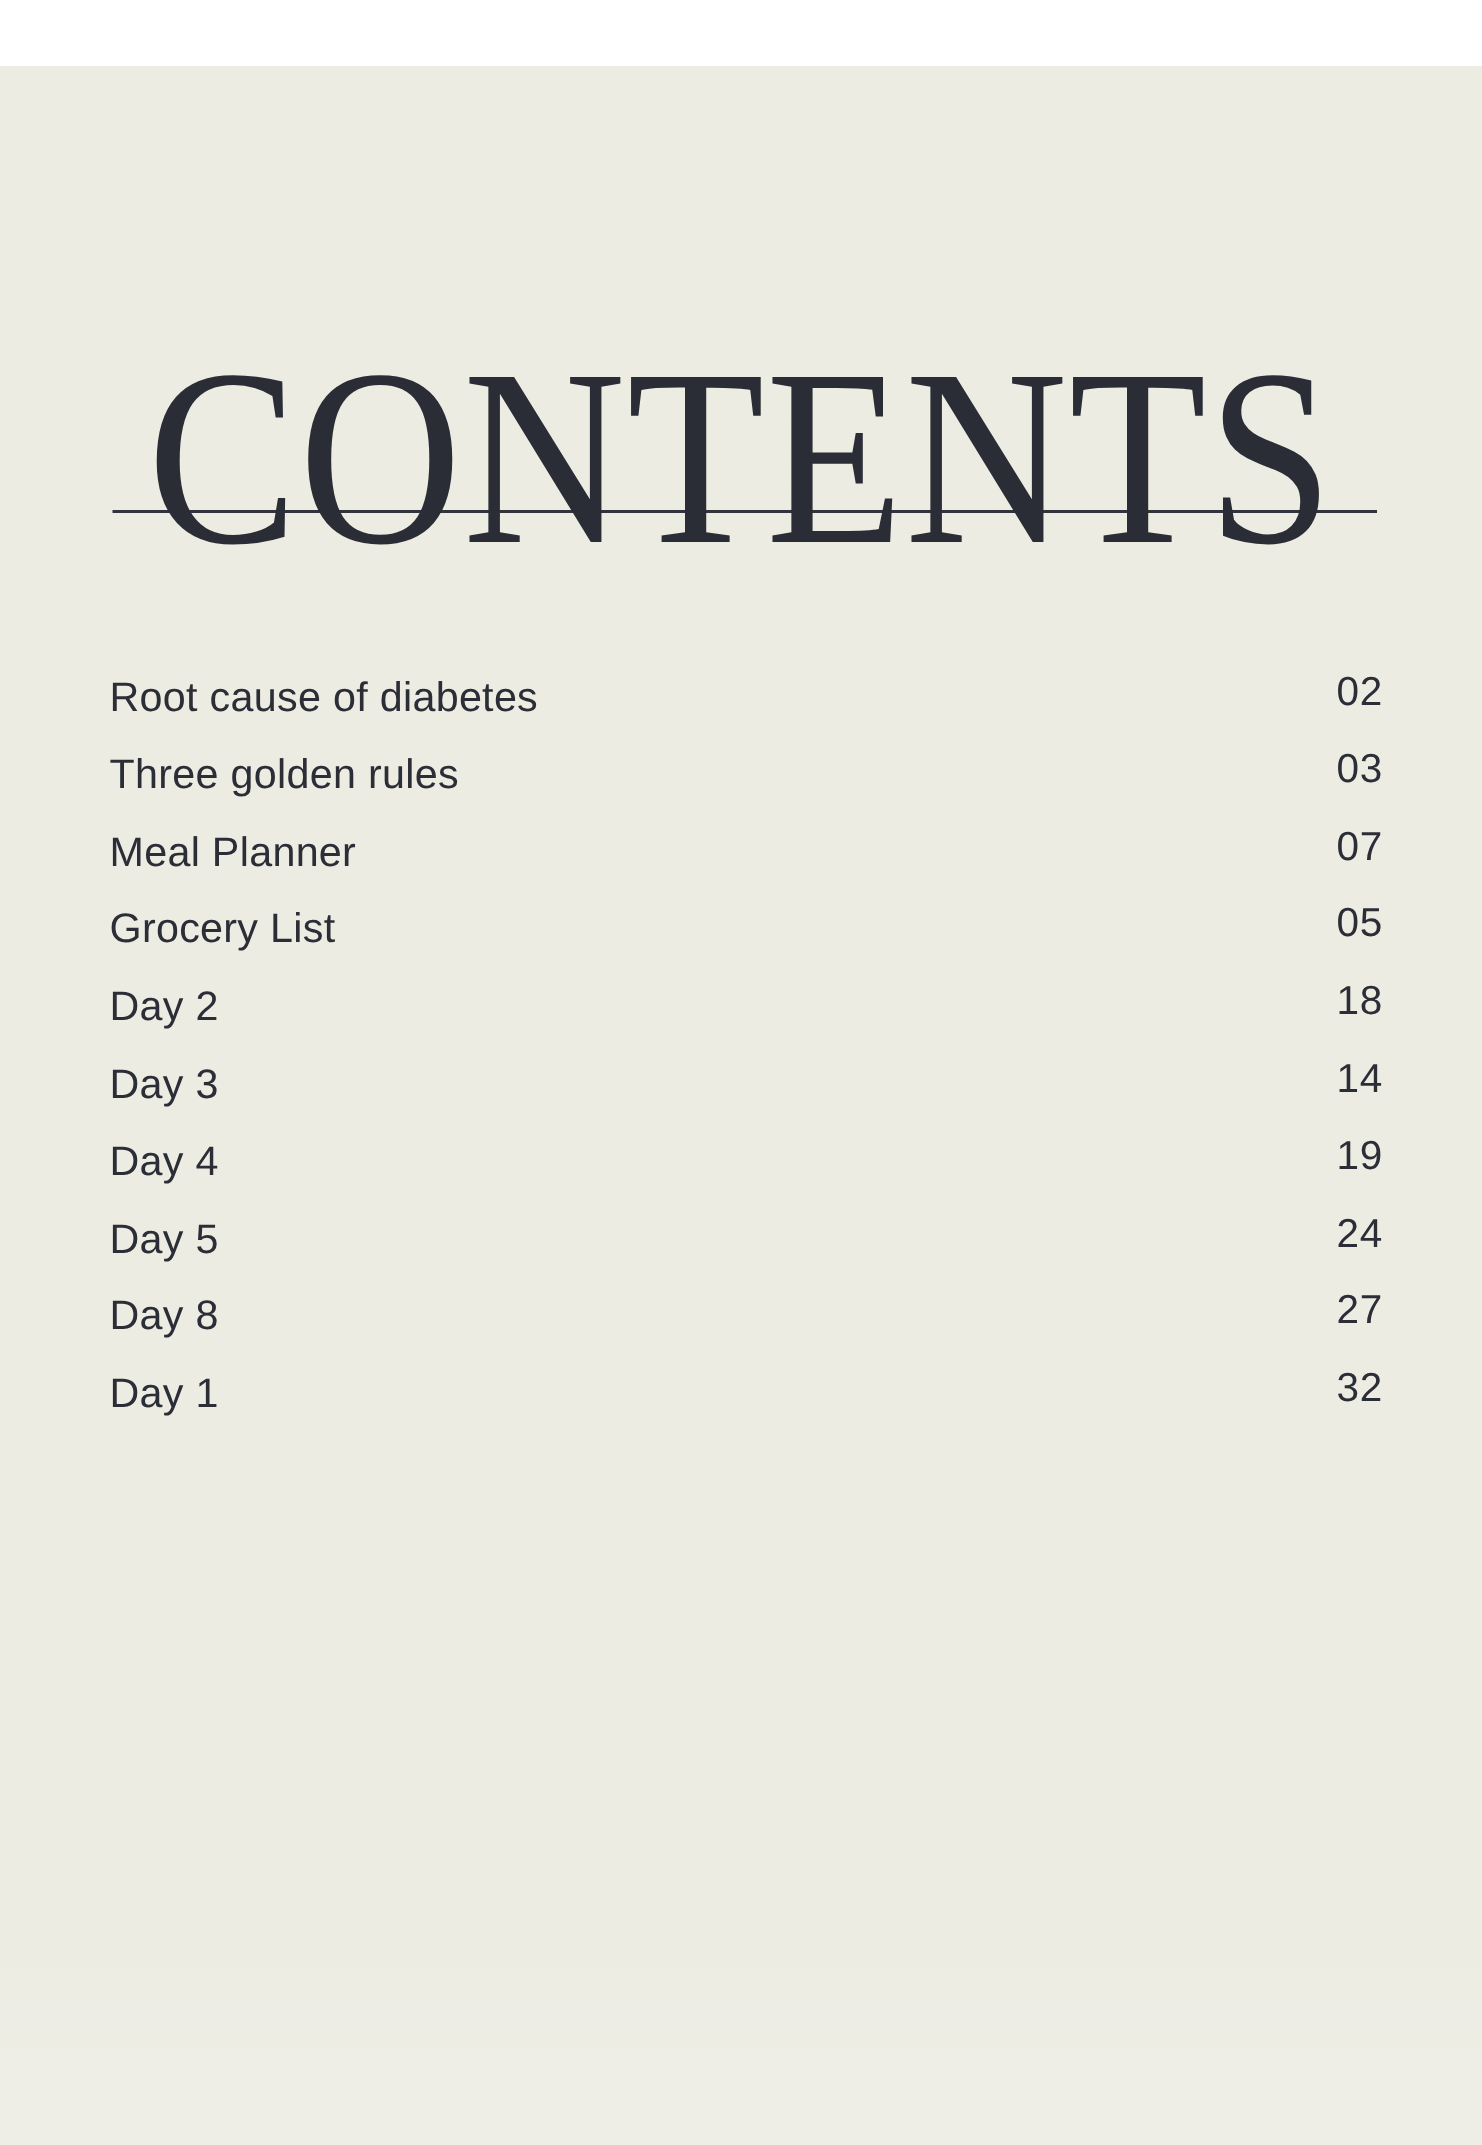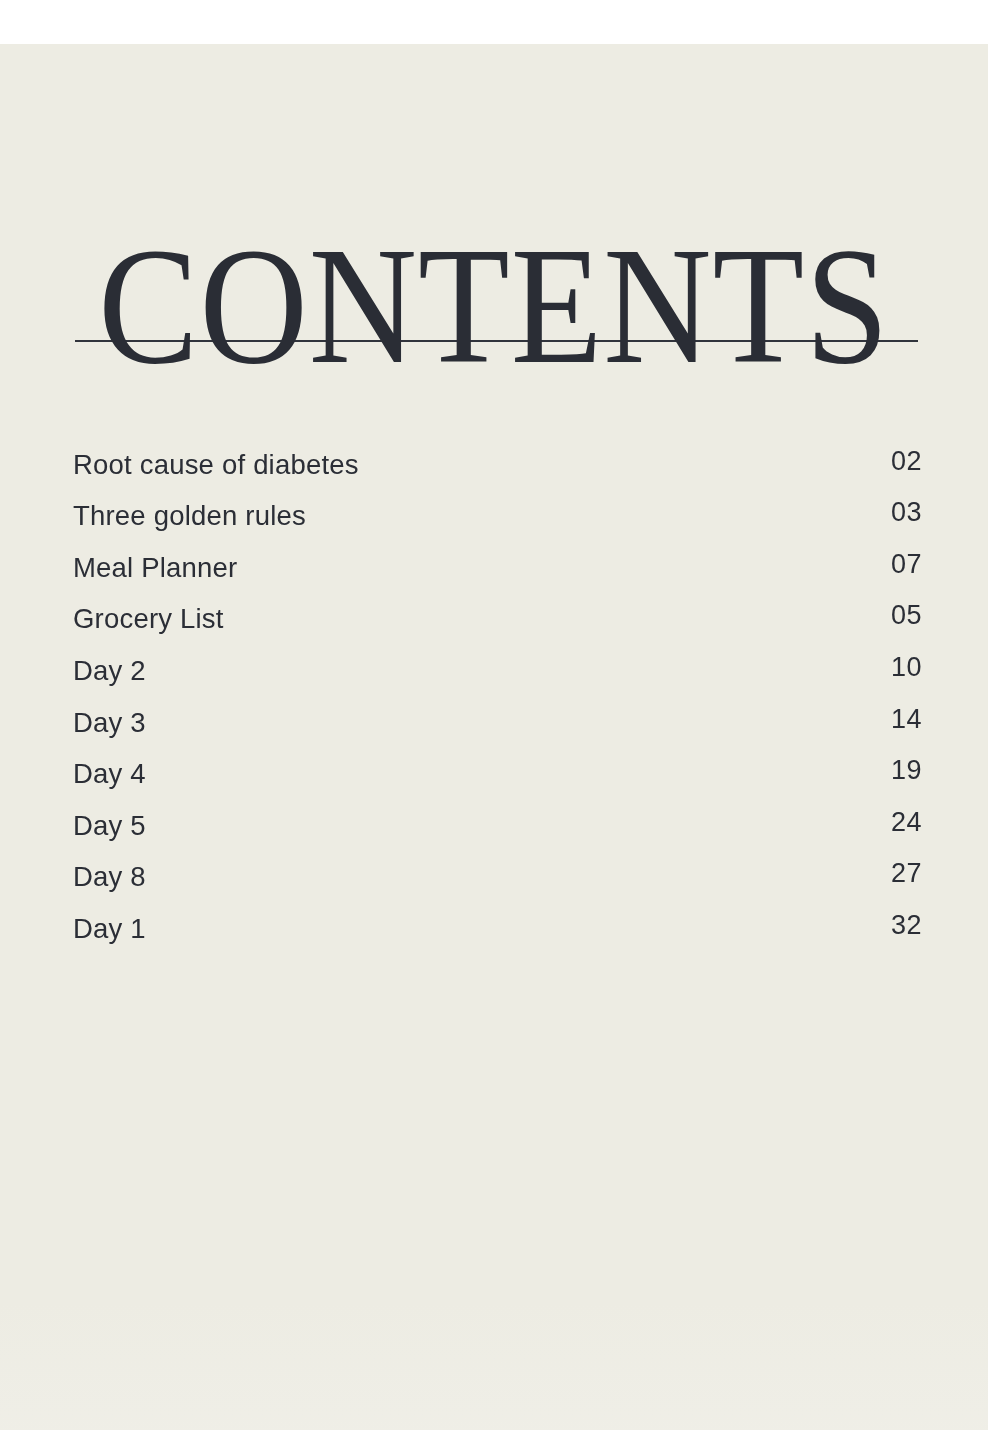--- a/index.html
+++ b/index.html
@@ -94,21 +94,21 @@
       <div class="toc-row">
         <span class="toc-label">Meal Planner</span>
         <span class="toc-page">07</span>
       </div>
       <div class="toc-row">
         <span class="toc-label">Grocery List</span>
         <span class="toc-page">05</span>
       </div>
       <div class="toc-row">
         <span class="toc-label">Day 2</span>
-        <span class="toc-page">10</span>
+        <span class="toc-page">18</span>
       </div>
       <div class="toc-row">
         <span class="toc-label">Day 3</span>
         <span class="toc-page">14</span>
       </div>
       <div class="toc-row">
         <span class="toc-label">Day 4</span>
         <span class="toc-page">19</span>
       </div>
       <div class="toc-row">

